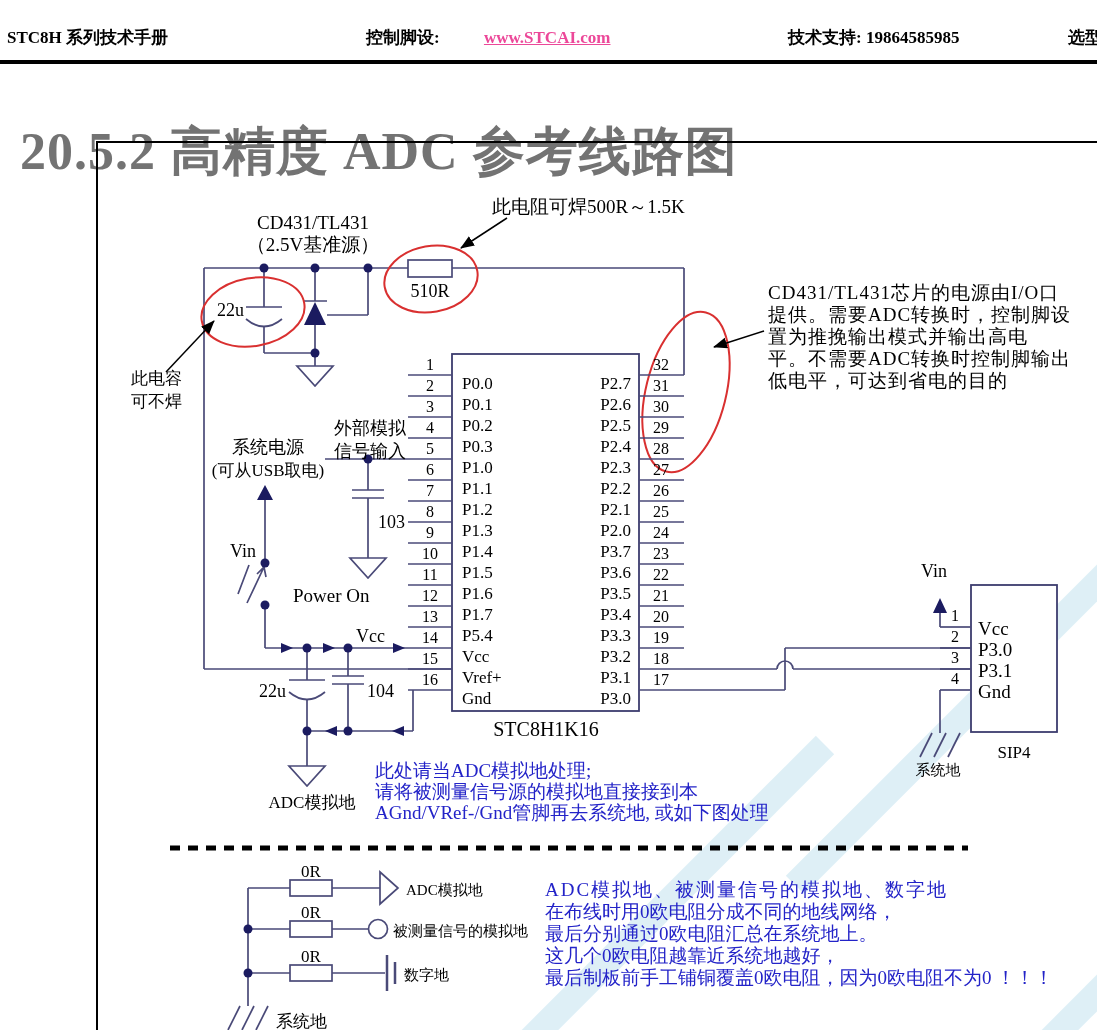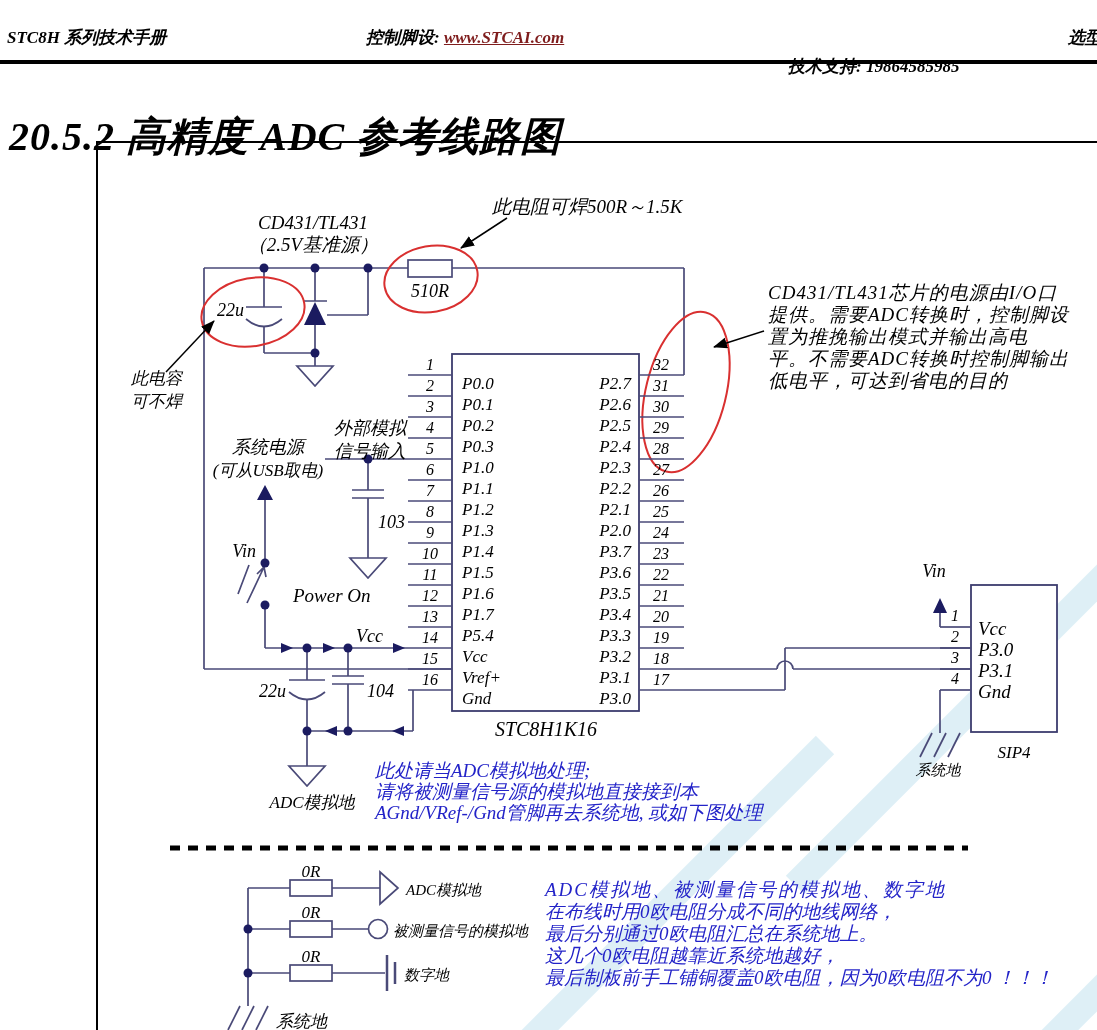--- a/index.html
+++ b/index.html
@@ -1,25 +1,25 @@
 <!DOCTYPE html>
 <html><head>
 <meta charset="utf-8">
 <style>
   html,body{margin:0;padding:0;background:#fff;}
   #page{position:relative;width:1097px;height:1030px;background:#fff;overflow:hidden;
-        font-family:"Liberation Serif","DejaVu Serif",serif;font-style:italic;}
+        font-family:"Liberation Serif","DejaVu Serif",serif;}
   .hdr{position:absolute;top:26px;font-weight:bold;font-size:17px;color:#000;white-space:nowrap;}
   #hdr-manual{left:7px;}
   #hdr-site{left:366px;}
-  #hdr-support{left:788px;margin-top:29px;}
+  #hdr-support{left:788px;}
   #hdr-right{left:1068px;}
-  #hdr-link{color:#7f1d1d;text-decoration:underline;cursor:pointer;}
+  #hdr-link{color:#ec4899;text-decoration:underline;cursor:pointer;margin-left:40px;}
   #hdr-rule{position:absolute;left:0;top:60px;width:1097px;height:4px;background:#000;}
-  #sec-title{position:absolute;left:9px;top:82px;font-size:40px;font-weight:bold;color:#000000;
+  #sec-title{position:absolute;left:20px;top:82px;font-size:52px;font-weight:bold;color:#737373;
              letter-spacing:1px;white-space:nowrap;}
   #fig{position:absolute;left:0;top:0;width:1097px;height:1030px;}
   svg text{fill:#000;font-family:"Liberation Serif","DejaVu Serif",serif;}
   .m{text-anchor:middle}.e{text-anchor:end}
   .t15{font-size:15px}.t17{font-size:17px}.t18{font-size:18px}
   .t19{font-size:19px}.t20{font-size:20px}
   .ls1{letter-spacing:1px}.ls2{letter-spacing:2px}
   .blue{fill:#2323c8;}
   .pin-num{font-size:16px}.pin-label{font-size:17px}.sip-label{font-size:19px}
 </style>

